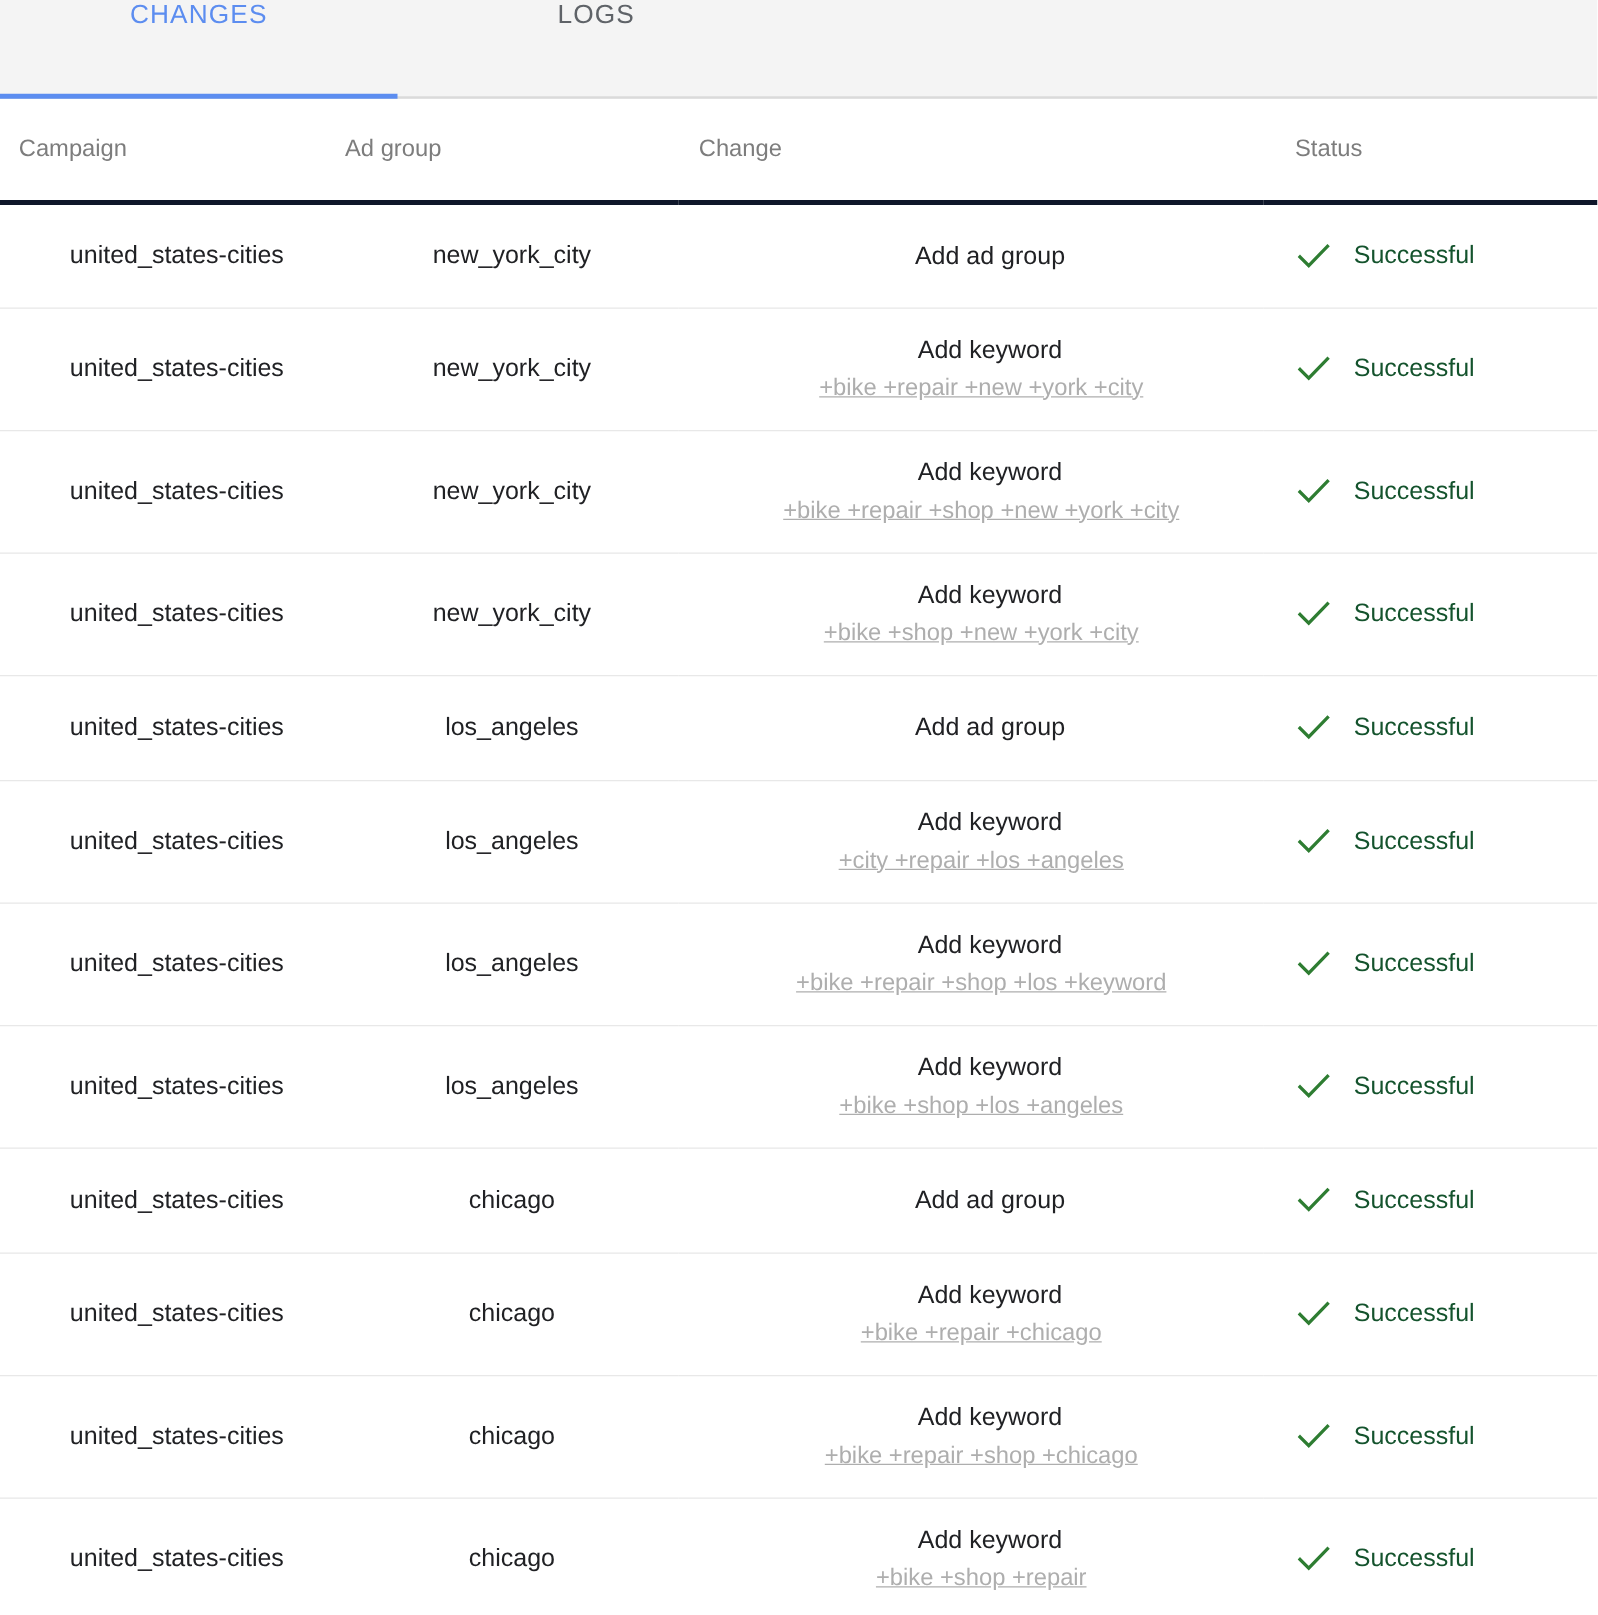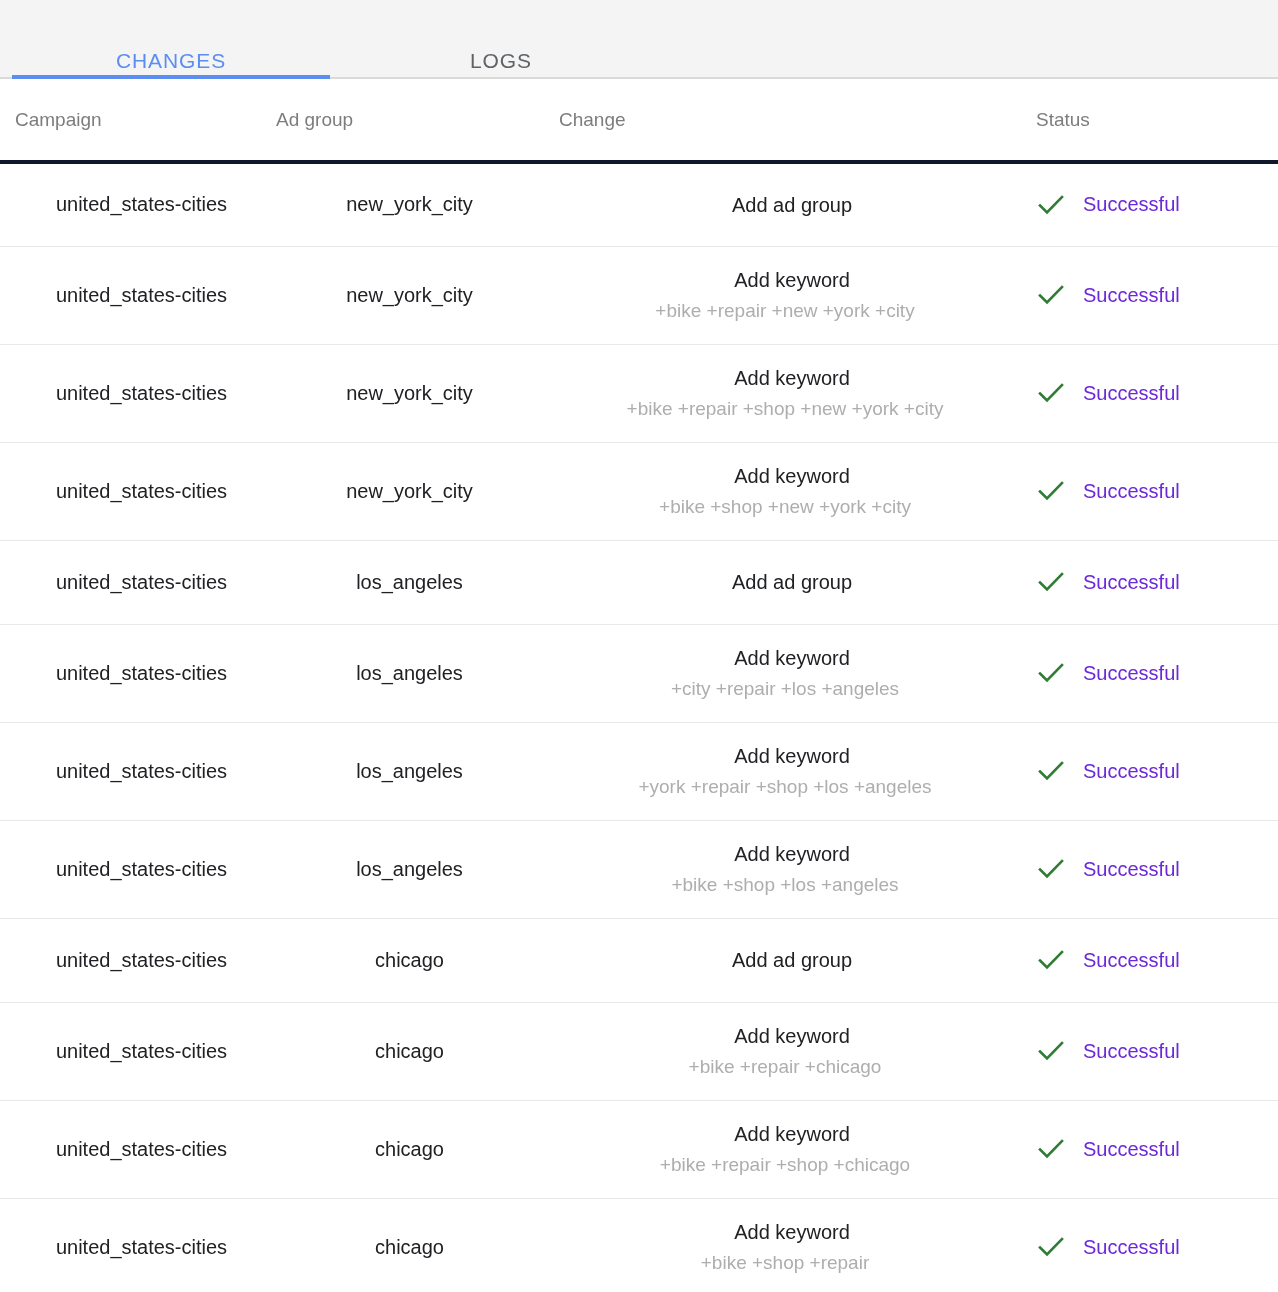--- a/index.html
+++ b/index.html
@@ -25,30 +25,29 @@
     background: #f4f4f4;
     border-bottom: 2px solid #dadada;
     display: flex;
     align-items: stretch;
     position: relative;
   }
 
   .tab {
     width: 318px;
     display: flex;
-    align-items: flex-end;
+    align-items: flex-start;
     justify-content: center;
     font-size: 21px;
     letter-spacing: 0.9px;
     color: #5f6368;
     cursor: pointer;
     user-select: none;
     position: relative;
     padding-bottom: 4px;
-    margin-left: 12px;
   }
 
   .tab.active {
     color: #5c8df0;
   }
 
   .tab.active::after {
     content: "";
     position: absolute;
     left: 0;
@@ -107,37 +106,38 @@
     color: #202124;
     line-height: 26px;
     margin-left: 14px;
   }
   .change-sub {
     font-size: 19px;
     color: #aeaeae;
     line-height: 26px;
     margin-top: 5px;
     white-space: nowrap;
+    text-decoration: underline;
   }
 
   .status-wrap {
     display: flex;
     align-items: center;
   }
   .check-icon {
     width: 30px;
     height: 30px;
     flex: 0 0 30px;
     display: inline-block;
   }
   .check-icon svg { display: block; }
   .status-label {
     margin-left: 17px;
     font-size: 20px;
-    color: #6d28d9;
+    color: #14532d;
     white-space: nowrap;
   }
 </style>
 </head>
 <body>
 
 <div id="app">
 
   <div class="tabbar">
     <div class="tab active">
@@ -276,21 +276,21 @@
         <span class="status-label">Successful</span>
       </div>
     </td>
   </tr>
 
   <tr class="row-double">
     <td class="td-campaign">united_states-cities</td>
     <td class="td-adgroup">los_angeles</td>
     <td class="td-change">
       <div class="change-main">Add keyword</div>
-      <div class="change-sub">+york +repair +shop +los +angeles</div>
+      <div class="change-sub">+bike +repair +shop +los +keyword</div>
     </td>
     <td class="td-status">
       <div class="status-wrap">
         <span class="check-icon">
           <svg width="30" height="30" viewBox="0 0 30 30" aria-hidden="true">
             <path d="M4 15.5 L11 22.5 L26 7" fill="none" stroke="#2e7d32" stroke-width="2.6" stroke-linecap="square" stroke-linejoin="miter"></path>
           </svg>
         </span>
         <span class="status-label">Successful</span>
       </div>

